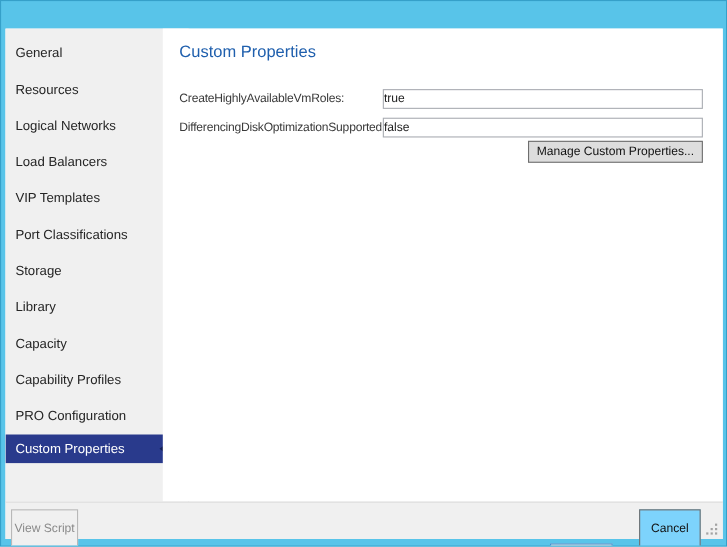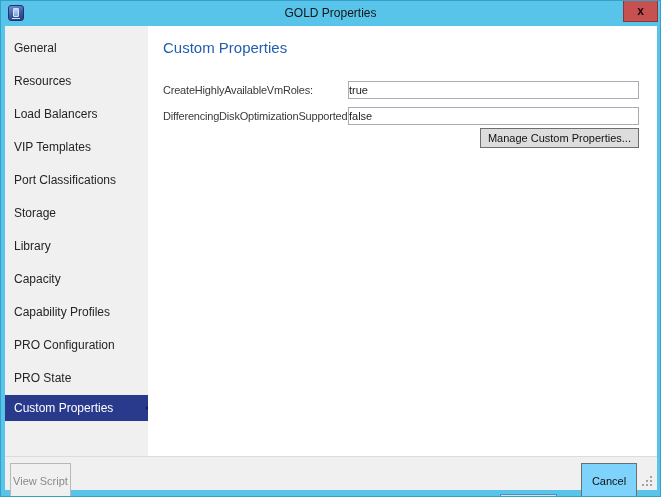--- a/index.html
+++ b/index.html
@@ -132,46 +132,36 @@
   .resize-grip i {
     position:absolute; right:0; bottom:0; width:2px; height:2px; background:#A3A3A3;
     box-shadow:0 -4px 0 #A3A3A3, 0 -8px 0 #A3A3A3, -4px 0 0 #A3A3A3, -4px -4px 0 #A3A3A3, -8px 0 0 #A3A3A3;
   }
 </style>
 </head>
 <body>
 
 <div class="window">
 
-  <div class="titlebar">
-    <div class="app-icon">
-      <span class="screen"></span>
-      <span class="base"></span>
-    </div>
-    <div class="title-text">GOLD Properties</div>
-    <div class="close-btn">
-      <span>x</span>
-    </div>
-  </div>
 
   <div class="frame">
 
     <div class="sidebar">
       <div class="nav-list">
         <div class="nav-item">General</div>
         <div class="nav-item">Resources</div>
+        <div class="nav-item">Logical Networks</div>
         <div class="nav-item">Load Balancers</div>
         <div class="nav-item">VIP Templates</div>
         <div class="nav-item">Port Classifications</div>
         <div class="nav-item">Storage</div>
         <div class="nav-item">Library</div>
         <div class="nav-item">Capacity</div>
         <div class="nav-item">Capability Profiles</div>
         <div class="nav-item">PRO Configuration</div>
-        <div class="nav-item">PRO State</div>
         <div class="nav-item selected">
           <span>Custom Properties</span>
           <span class="sel-arrow"></span>
         </div>
       </div>
 
       <div class="sb">
         <div class="sb-btn up">
           <span class="tri-up"></span>
         </div>

